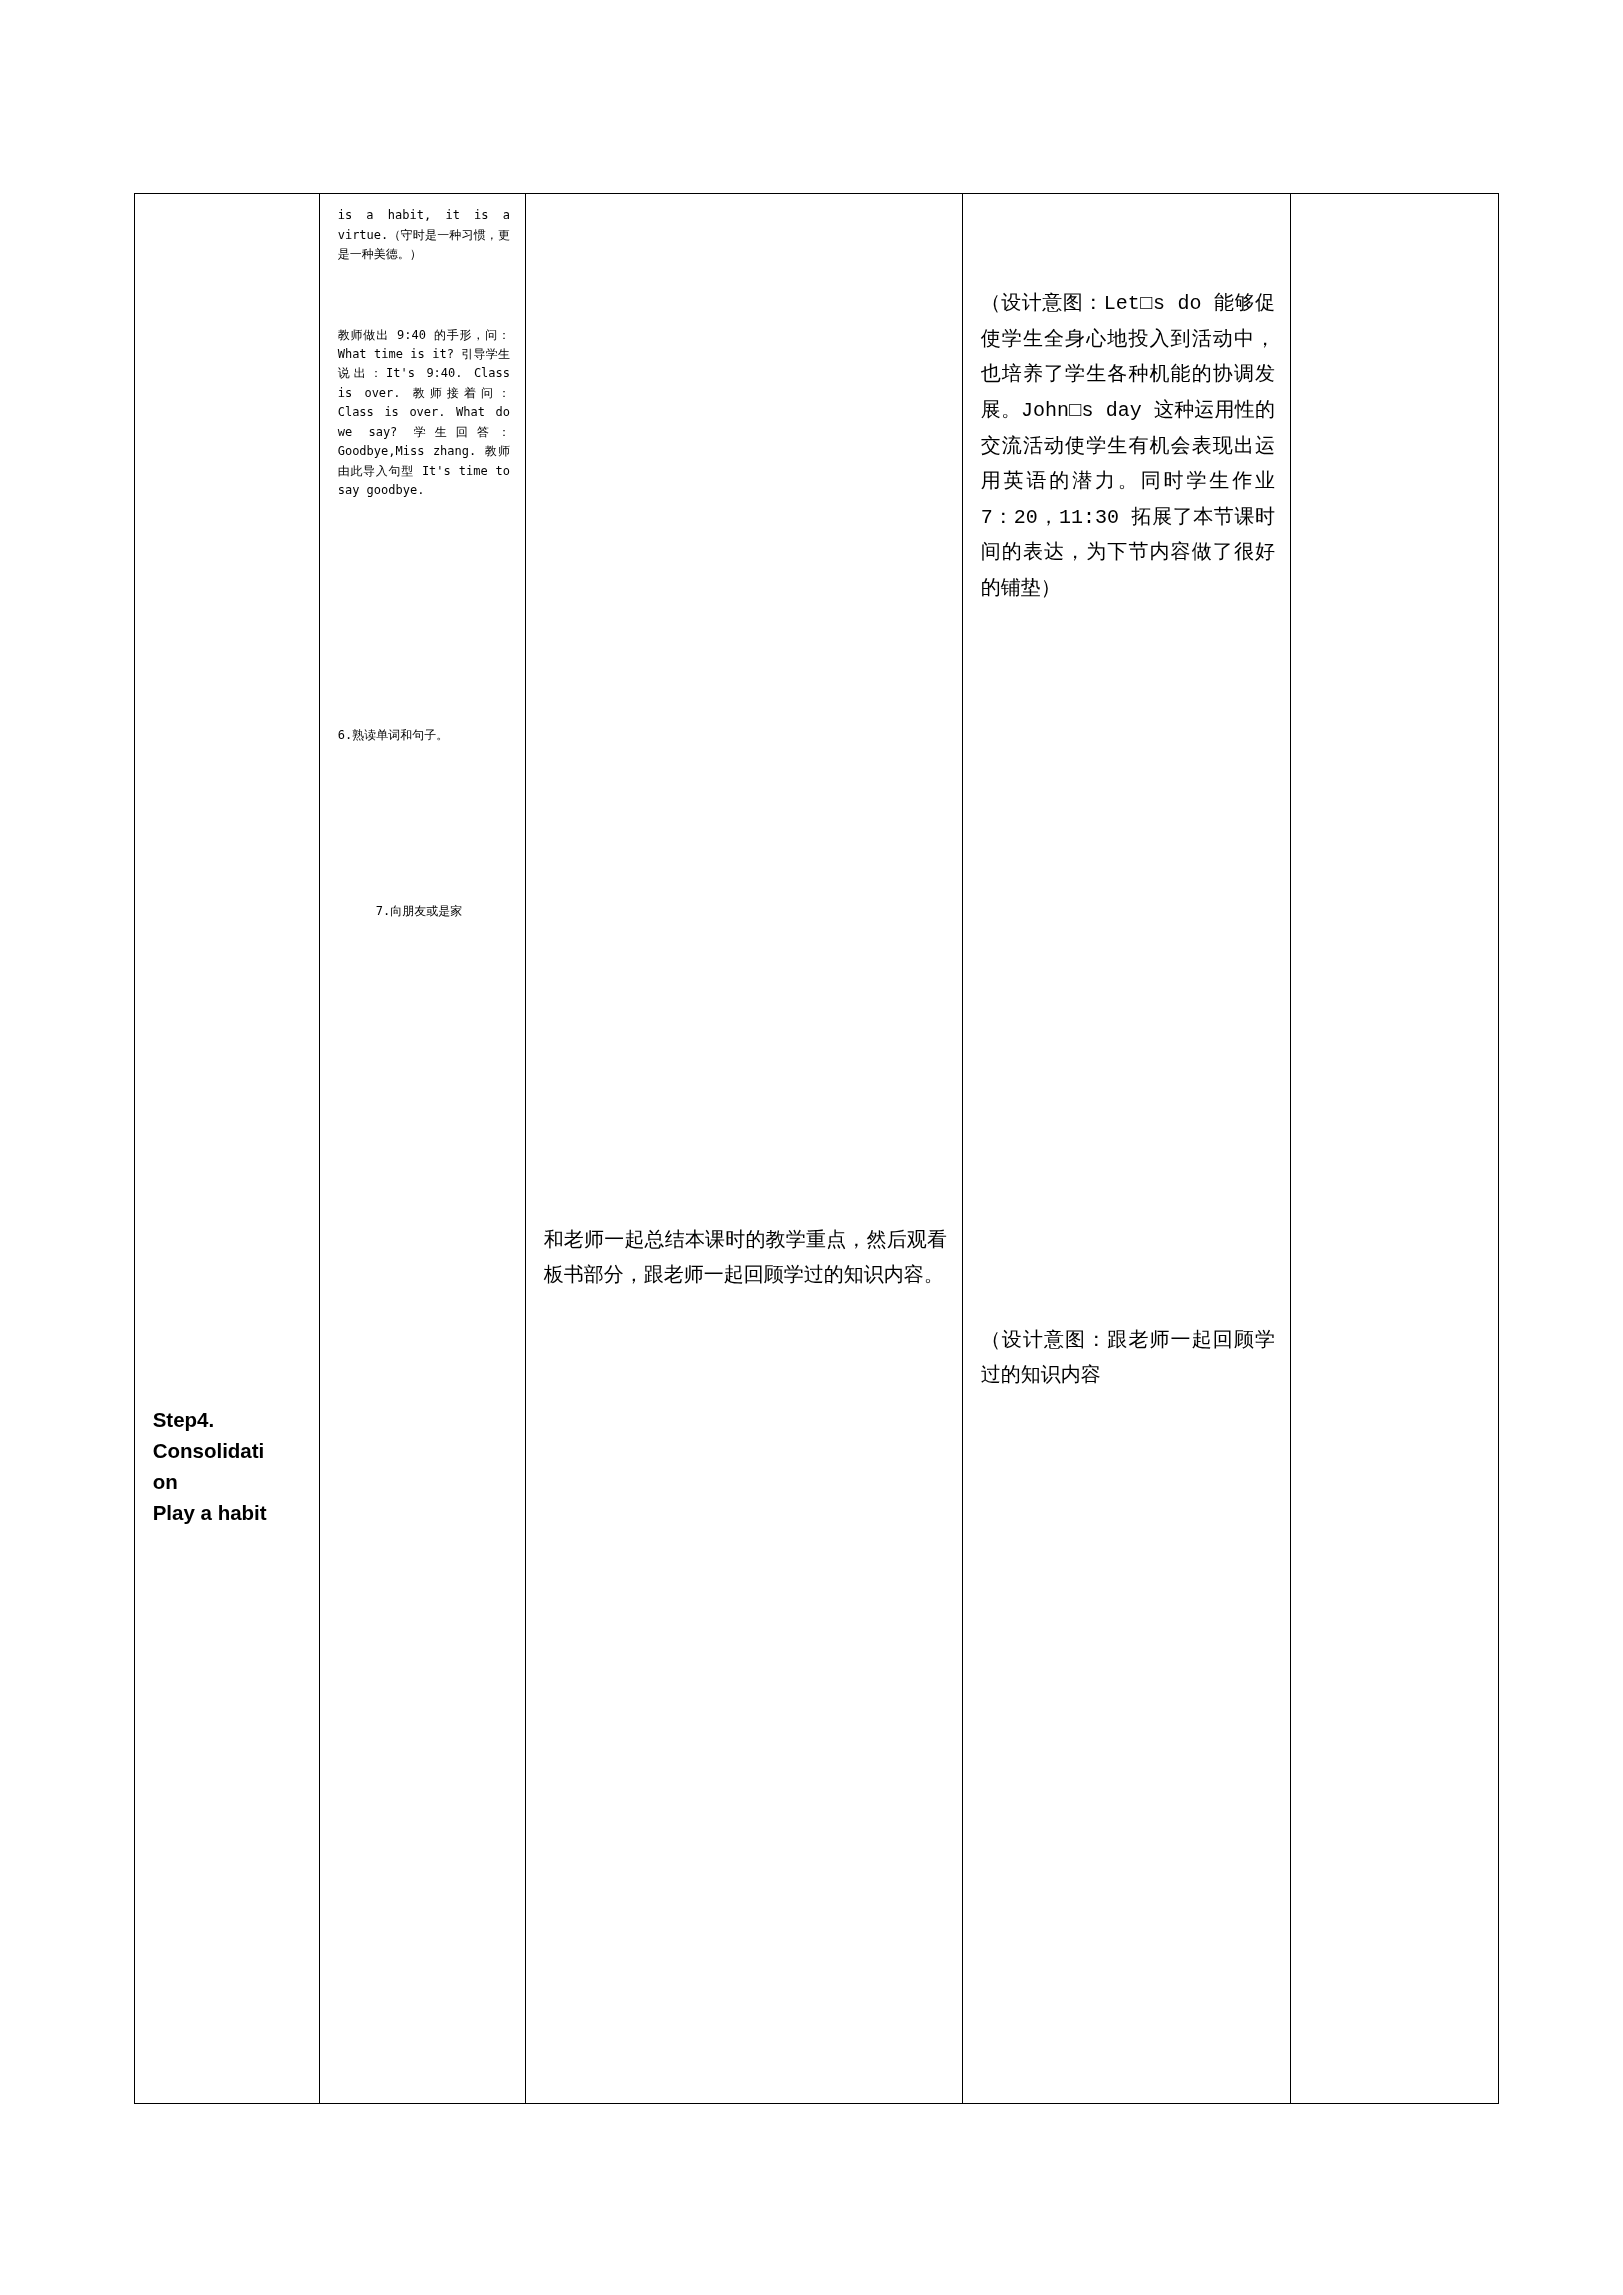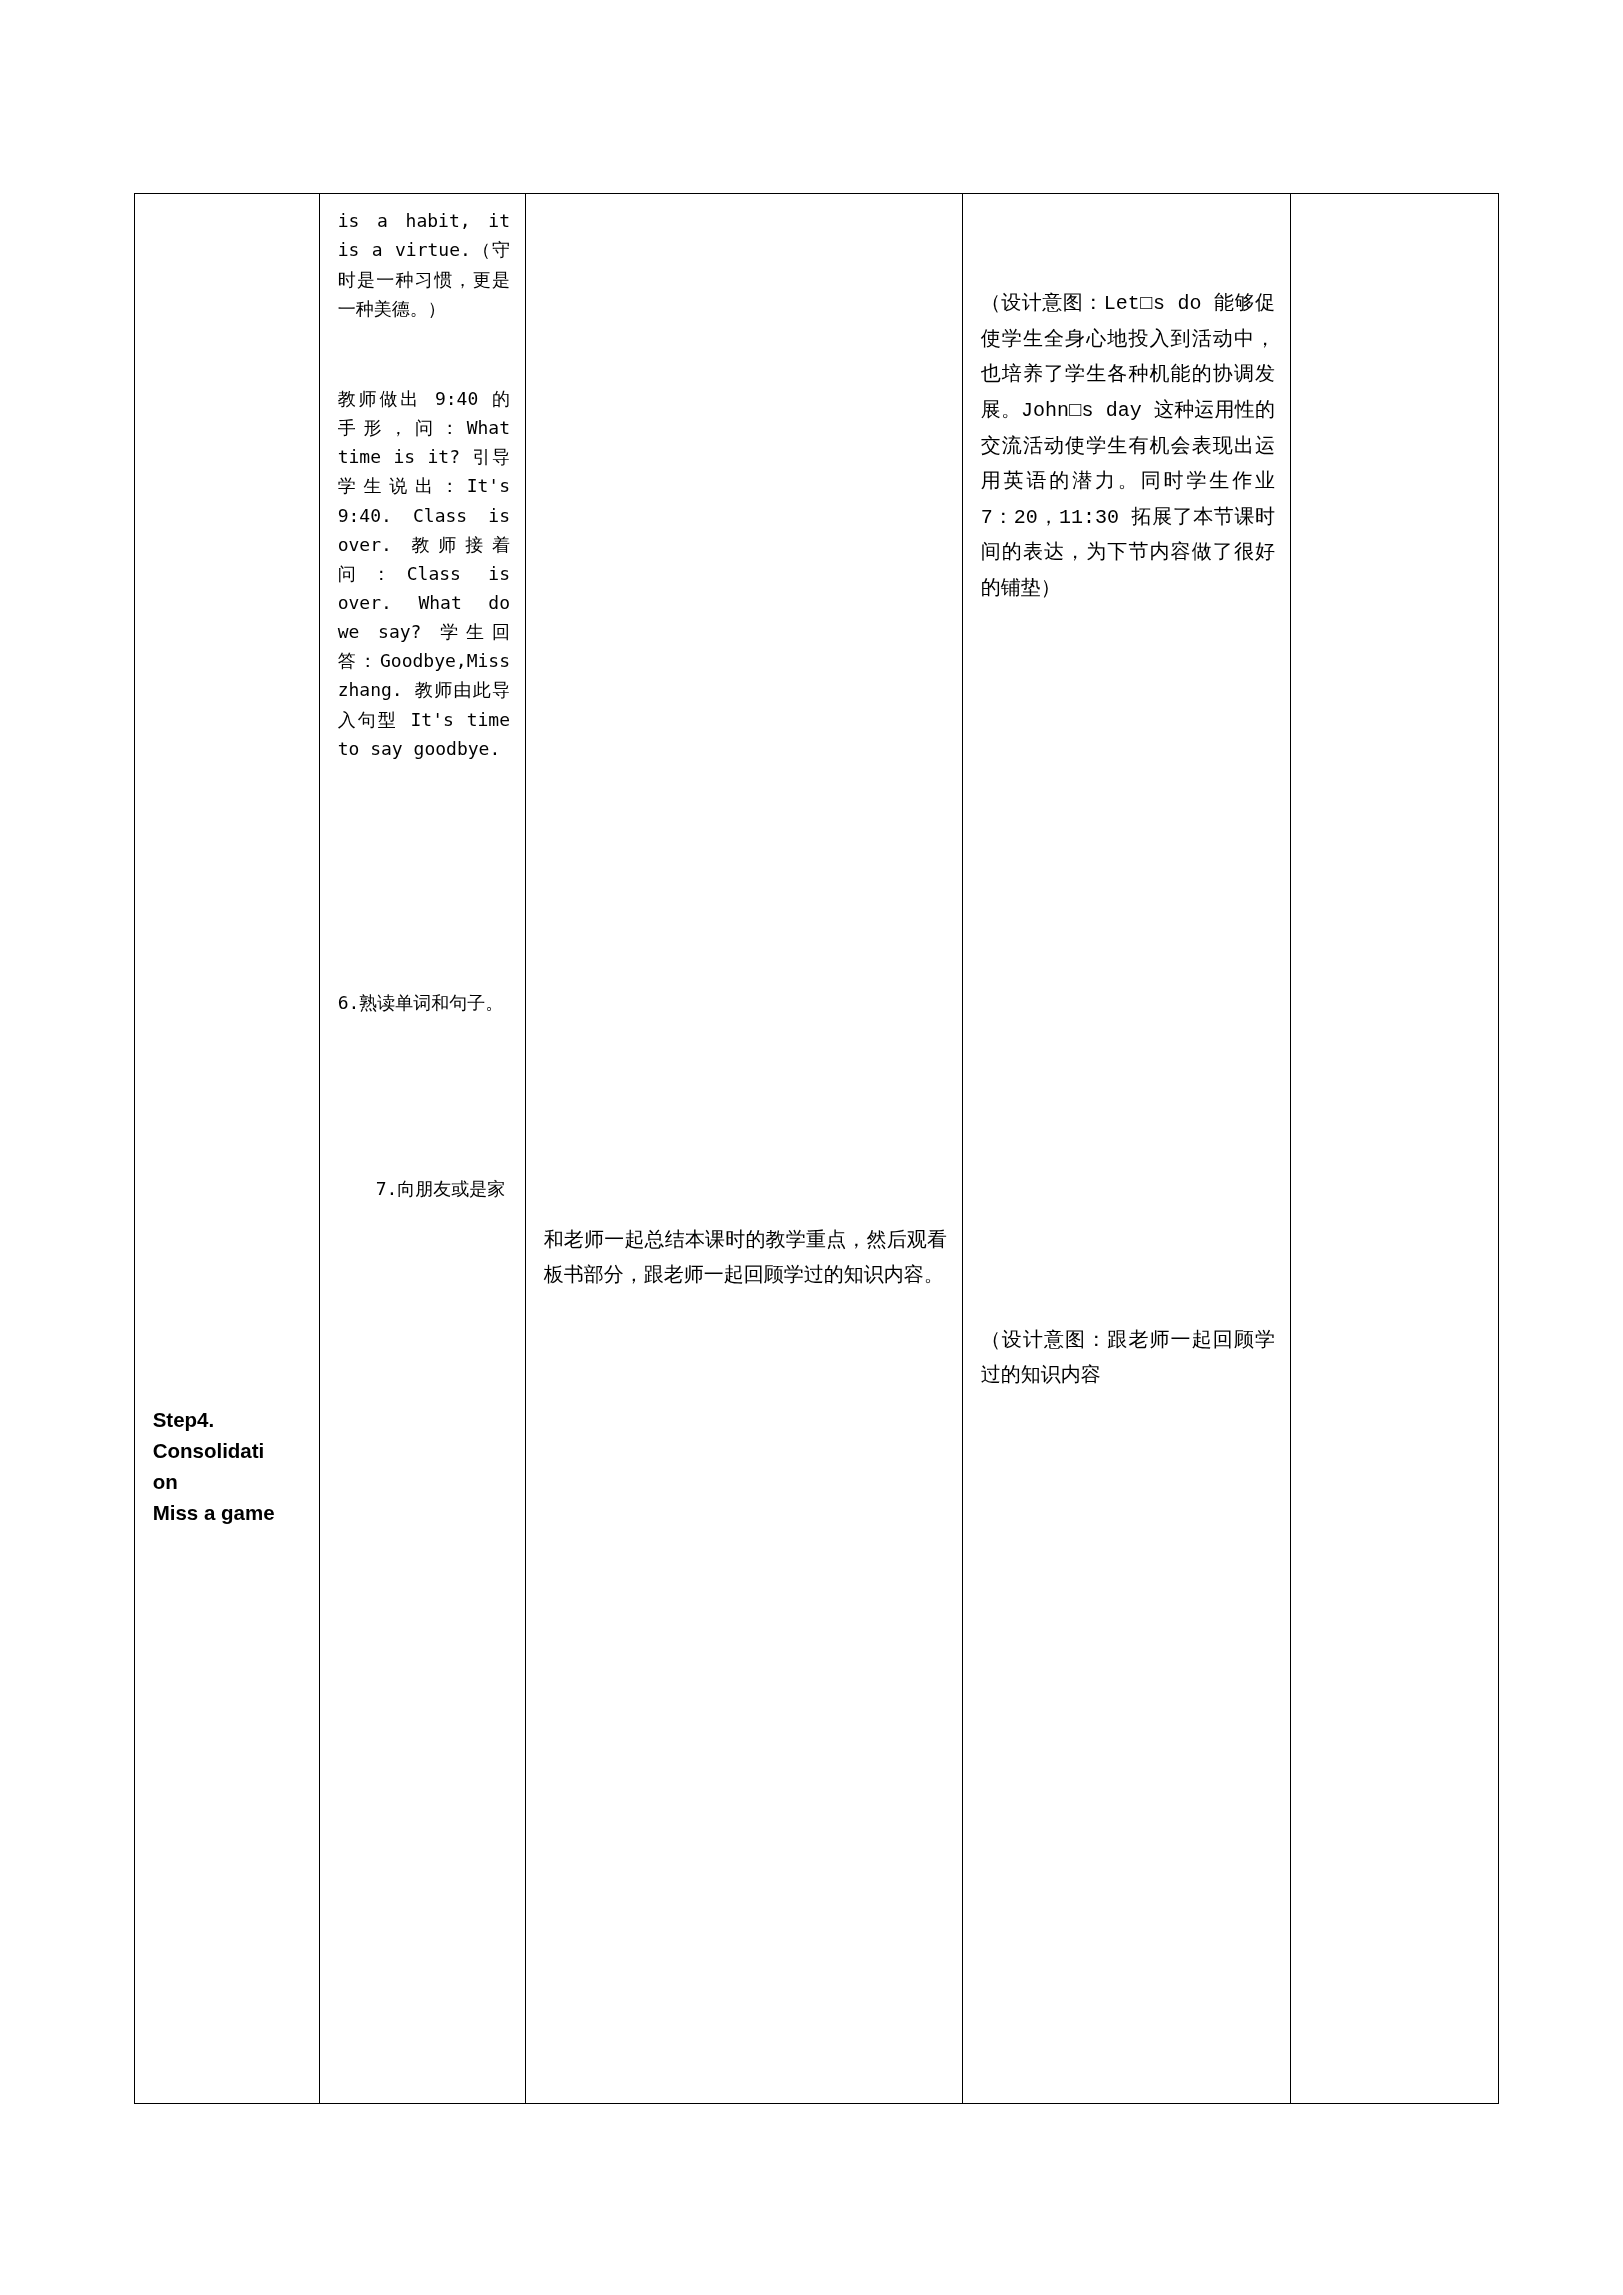--- a/index.html
+++ b/index.html
@@ -53,21 +53,21 @@
     font-weight: bold;
     font-size: 20.5px;
     line-height: 1.5;
     color: #000000;
   }
   .step-label div { white-space: pre; }
 
   
   .c2 {
     font-family: "DejaVu Sans Mono", monospace;
-    font-size: 18px;
+    font-size: 12px;
     line-height: 1.62;
   }
   .c2 p {
     margin: 0;
     text-align: justify;
     text-justify: inter-character;
   }
   .gap-md { height: 61px; }
   .gap-lg { height: 225px; }
   .gap-xl { height: 157px; }
@@ -103,21 +103,21 @@
   <table class="doc-table">
     <tbody>
         <tr>
 
       <td class="col-1">
         <div class="cell-inner">
           <div class="step-label">
             <div>Step4.</div>
             <div>Consolidati</div>
             <div>on</div>
-            <div>Miss a game</div>
+            <div>Play a habit</div>
           </div>
         </div>
       </td>
 
       <td class="col-2">
         <div class="cell-inner c2">
           <p>is a habit, it is a virtue.（守时是一种习惯，更是一种美德。）</p>
           <div class="gap-md"></div>
           <p>教师做出 9:40 的手形，问：What time is it? 引导学生说出：It's 9:40. Class is over. 教师接着问：Class is over. What do we say? 学生回答：Goodbye,Miss zhang. 教师由此导入句型 It's time to say goodbye.</p>
           <div class="gap-lg"></div>

